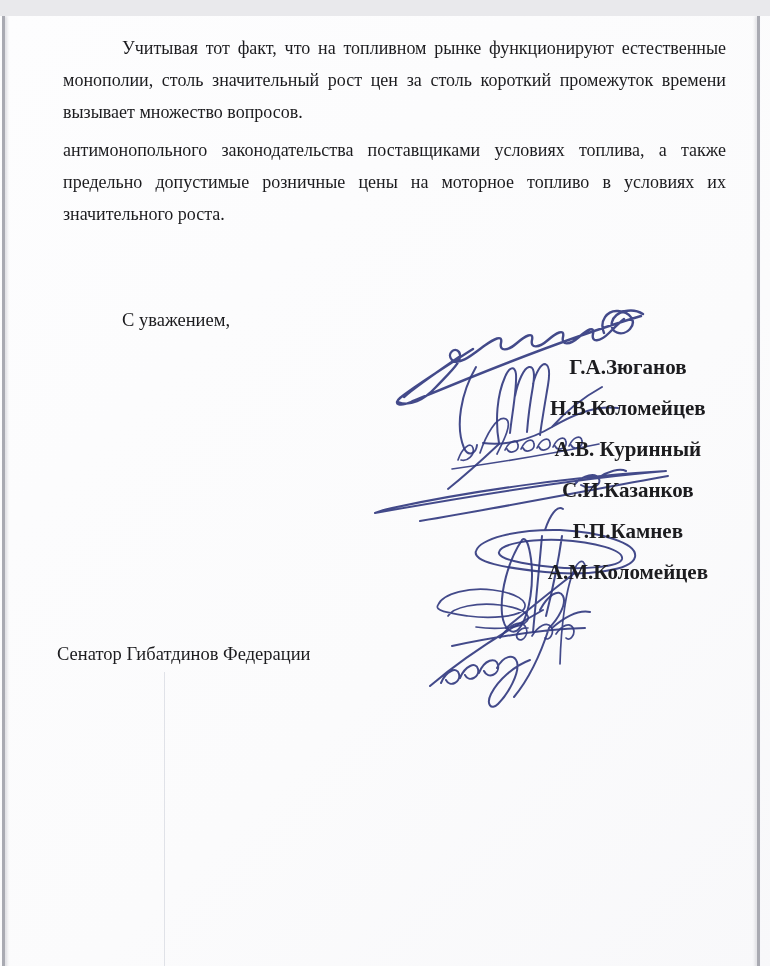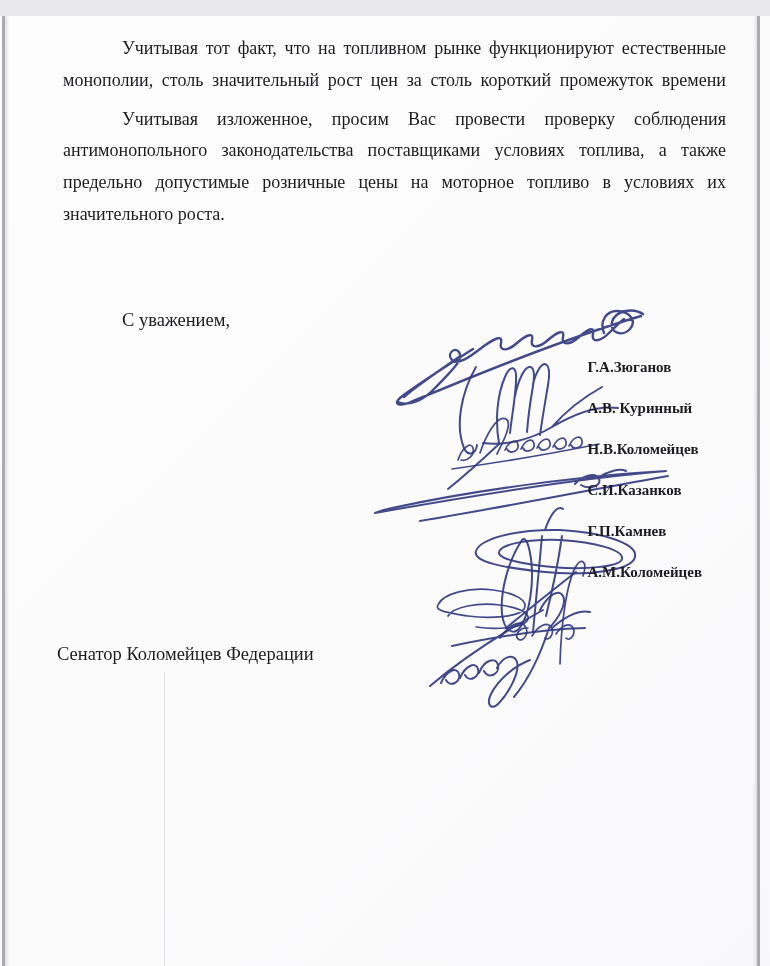--- a/index.html
+++ b/index.html
@@ -46,23 +46,23 @@
   .sigs { position: absolute; left: 0; top: 0; width: 770px; height: 966px;
           pointer-events: none; }
   .sigs path { fill: none; stroke: var(--ink, #333b80);
                stroke-linecap: round; stroke-linejoin: round; opacity: .92; }
   .w1 { stroke-width: 2.4px; }
   .w2 { stroke-width: 2px; }
   .w3 { stroke-width: 1.7px; stroke: var(--ink2, #2d3470); }
 
   
   .names {
-    position: absolute; top: 331px; right: 68px;
-    text-align: left;
-    font-size: 15px; font-weight: bold;
+    position: absolute; top: 331px; right: 62px;
+    text-align: center;
+    font-size: 21px; font-weight: bold;
   }
   .name-row { height: 41px; line-height: 41px; }
 
   .sender-title {
     position: absolute; left: 57px; top: 622px;
     font-size: 18.5px; line-height: 32px;
   }
 </style>
 </head>
 <body>
@@ -71,23 +71,23 @@
 
   <div class="edge edge-left"></div>
   <div class="edge edge-right"></div>
   <div class="edge edge-bottom"></div>
   <div class="fold-line"></div>
 
   <div class="body-text">
     <div class="para">
       <div class="jline indent">Учитывая тот факт, что на топливном рынке функционируют естественные</div>
       <div class="jline">монополии, столь значительный рост цен за столь короткий промежуток времени</div>
+      <div class="jline last">вызывает множество вопросов.</div>
     </div>
     <div class="para para-2">
-      <div class="jline indent">Учитывая изложенное, просим Вас провести проверку соблюдения</div>
       <div class="jline">антимонопольного законодательства поставщиками условиях топлива, а также</div>
       <div class="jline">предельно допустимые розничные цены на моторное топливо в условиях их</div>
       <div class="jline last">значительного роста.</div>
     </div>
   </div>
 
   <div class="closing">С уважением,</div>
 
   <svg class="sigs" viewBox="0 0 770 966" aria-hidden="true">
     <path class="w1" d="M398,386 C410,391 424,384 436,371 C452,354 464,344 459,336 C455,330 446,338 452,344 C459,350 472,339 484,330 C494,323 503,318 501,327 C499,336 508,335 517,327 C525,320 534,315 532,324 C530,333 539,332 548,324 C556,317 565,312 563,321 C561,330 570,329 579,321 C587,314 595,309 593,318 C591,327 600,326 609,317 C615,311 620,306 624,303 M604,317 C599,305 607,294 618,295 C630,296 637,305 630,313 C623,321 609,317 612,306 C615,295 632,291 643,298 M473,333 C448,349 412,372 400,382 C393,388 399,391 411,386 C447,371 550,327 641,300 M459,341 C437,356 414,372 404,381"></path>
@@ -95,22 +95,22 @@
     <path class="w3" d="M458,444 C462,432 471,425 473,432 C475,439 467,446 461,444 M480,437 C486,419 497,399 506,403 C513,407 503,426 497,438 M505,434 C509,425 517,422 518,429 C519,435 510,439 507,433 M521,433 C525,424 533,421 534,428 C535,434 526,438 523,432 M537,432 C541,423 549,420 550,427 C551,433 542,437 539,431 M553,431 C557,422 565,419 566,426 C567,432 558,436 555,430 M569,430 C573,421 581,418 582,425 C583,431 574,435 571,429 M452,453 C495,447 555,437 599,428"></path>
     <path class="w2" d="M499,428 C482,444 463,461 448,473 M375,497 C470,480 580,462 666,455 M666,455 C590,459 480,473 392,492 C383,494 377,496 375,497 M575,468 C583,459 596,456 599,463 C602,470 589,474 581,469 M598,462 C608,455 620,452 626,455 M420,505 C510,490 600,472 668,460"></path>
     <path class="w2" d="M560,514 C600,516 638,527 635,541 C632,555 585,560 545,556 C505,552 472,546 476,535 C480,523 515,513 560,514 M560,524 C595,526 624,534 622,543 C620,551 583,554 552,551 C523,548 497,543 499,536 C501,528 528,523 560,524 M545,514 C550,499 557,489 563,493 M562,520 C558,548 552,576 546,600"></path>
     <path class="w2" d="M522,524 C508,545 500,576 502,598 C504,615 514,621 521,610 C530,596 534,566 531,543 C529,529 526,520 522,524 M542,520 C539,552 536,586 533,616 M506,612 C528,594 554,573 576,556"></path>
     <path class="w3" d="M438,589 C443,577 470,571 493,574 C516,577 529,585 524,593 C519,601 490,603 468,600 C449,597 434,595 438,589 M448,600 C453,591 478,586 500,589 C521,592 532,598 527,605 C522,612 496,614 476,611 M500,622 C508,610 520,603 525,610 C530,617 523,627 518,623 C514,619 520,611 528,612 M532,620 C538,610 547,605 551,611 C555,617 549,626 545,622 M556,618 C562,609 570,606 573,612 C576,618 570,626 566,622 M583,560 C588,545 581,540 575,552 C566,570 561,610 560,648"></path>
     <path class="w2" d="M452,630 C495,621 545,613 585,612 M430,670 C458,646 500,618 543,594 M441,667 C446,655 457,650 459,658 C461,666 450,672 446,664 M460,662 C465,650 476,645 478,653 C480,661 469,667 465,659 M479,657 C484,644 496,640 498,649 C500,658 488,664 484,655 M497,652 C503,640 514,637 517,646 C520,657 508,678 498,688 C491,695 486,688 491,678 C498,664 514,650 530,644 M540,594 C548,579 559,572 563,580 C567,588 558,603 549,612 C540,640 528,664 514,681 M552,612 C566,600 580,594 590,596"></path>
   </svg>
 
   <div class="names">
     <div class="name-row">Г.А.Зюганов</div>
+    <div class="name-row">Н.В.Коломейцев</div>
     <div class="name-row">А.В. Куринный</div>
-    <div class="name-row">Н.В.Коломейцев</div>
     <div class="name-row">С.И.Казанков</div>
     <div class="name-row">Г.П.Камнев</div>
     <div class="name-row">А.М.Коломейцев</div>
   </div>
 
-  <div class="sender-title">Сенатор Коломейцев Федерации</div>
+  <div class="sender-title">Сенатор Гибатдинов Федерации</div>
 
 </div>
 
 </body></html>

